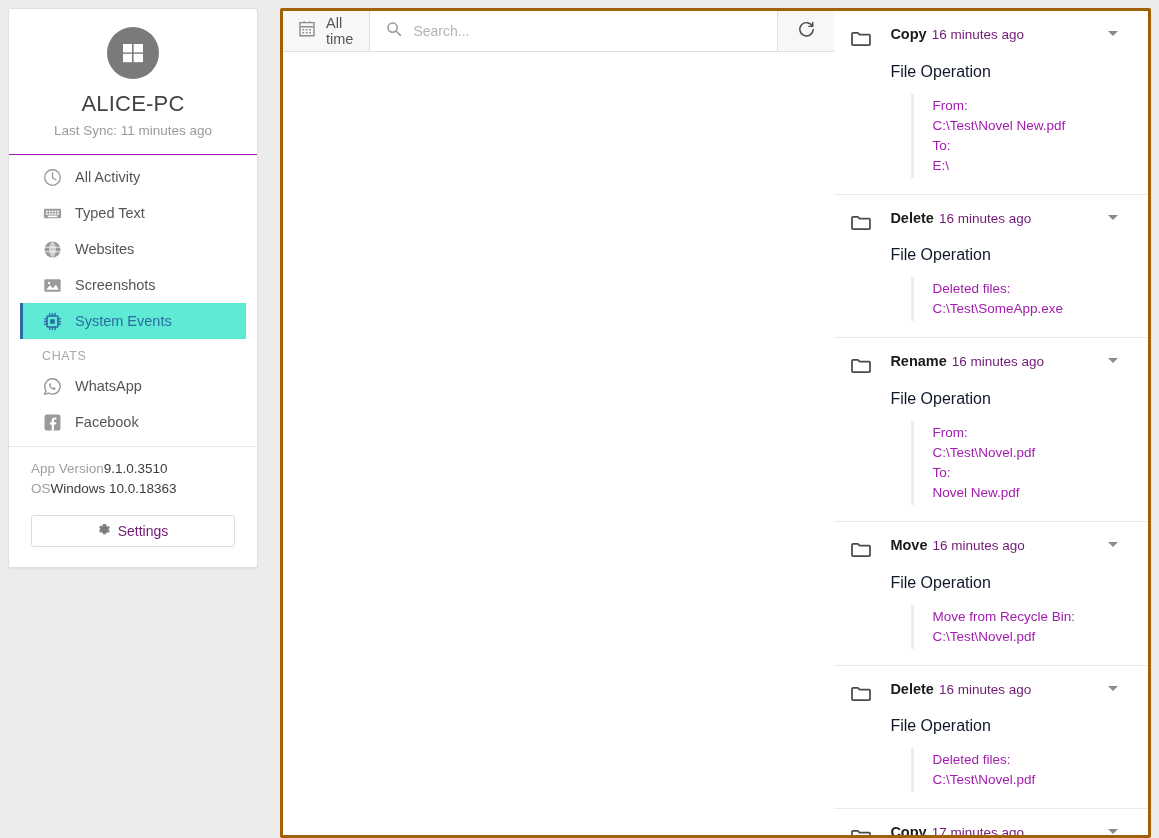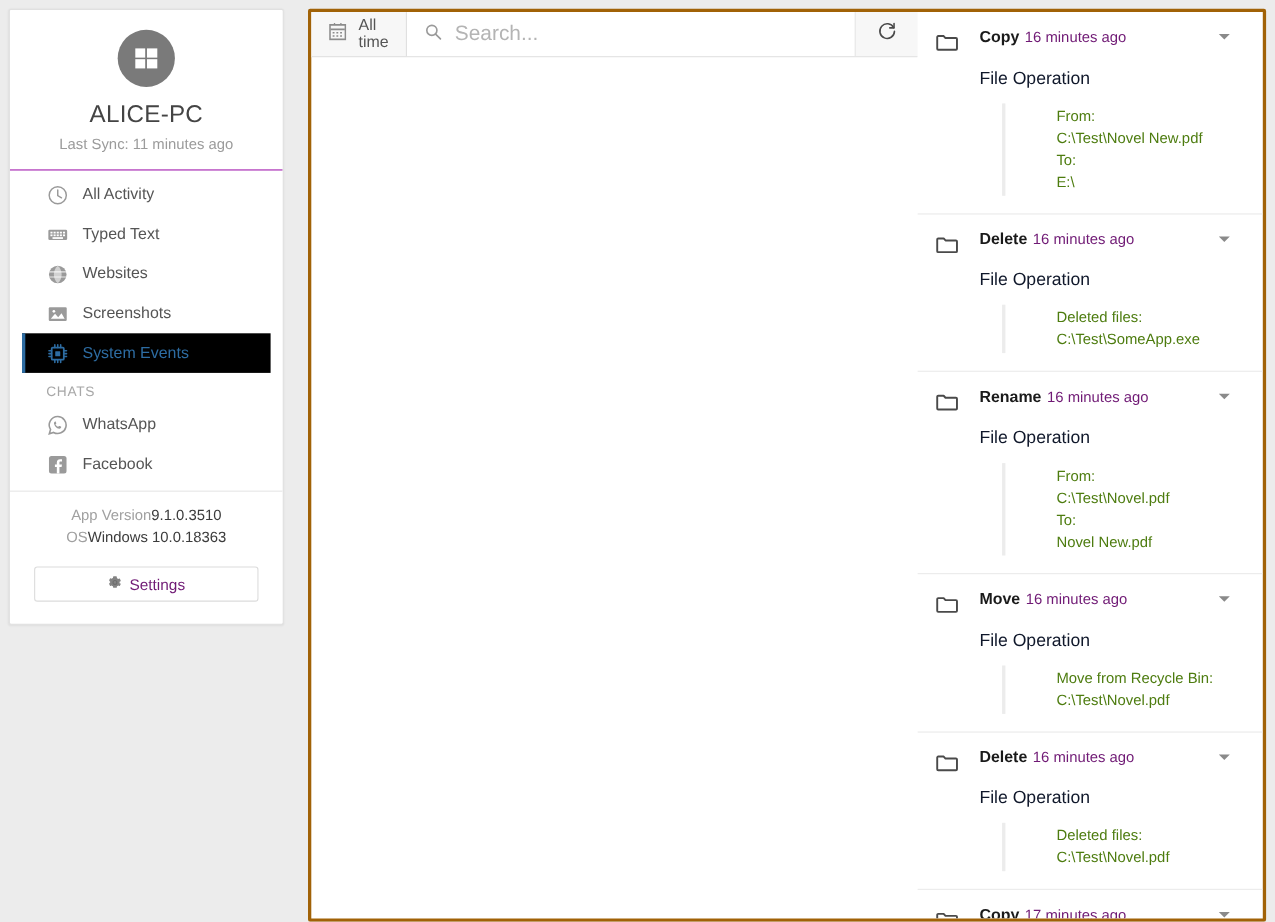--- a/index.html
+++ b/index.html
@@ -30,28 +30,28 @@
   .device-sync { font-size: 13.5px; color: #9b9b9b; margin-top: 6px; }
 
   .nav { padding: 4px 11px 6px; border-bottom: 1px solid #e6e6e6; }
   .nav-item { display: flex; align-items: center; height: 36px;
     padding: 0 0 0 19px; cursor: pointer;
     border-left: 3px solid transparent; }
   .nav-item .ic { width: 21px; height: 21px; flex: 0 0 21px;
     margin-right: 12px; display: flex; align-items: center;
     justify-content: center; color: #9a9a9a; }
   .nav-item .lbl { font-size: 14.5px; color: #555; }
-  .nav-item.active { background: #000000; border-left-color: #2d6ca2; }
+  .nav-item.active { background: #5eead4; border-left-color: #2d6ca2; }
   .nav-item.active .lbl { color: #2d6ca2; }
   .nav-item.active .ic { color: #2d6ca2; }
   .nav-section { font-size: 12.5px; color: #a8a8a8; letter-spacing: .6px;
     padding: 10px 0 5px 22px; }
 
   .meta { padding: 14px 22px 4px; }
-  .meta-row { display: flex; justify-content: center;
+  .meta-row { display: flex; justify-content: flex-start;
     align-items: baseline; font-size: 13.5px; margin-bottom: 5px; }
   .meta-k { color: #a0a0a0; }
   .meta-v { color: #3c3c3c; }
   .settings-wrap { padding: 10px 22px 20px; }
   .settings-btn { width: 100%; height: 32px; background: #fff;
     border: 1px solid #dcdcdc; border-radius: 3px; cursor: pointer;
     display: flex; align-items: center; justify-content: center;
     gap: 7px; font-size: 14px; color: #701a75;
     font-family: "Liberation Sans", sans-serif; }
 
@@ -64,41 +64,41 @@
 
   .toolbar { display: flex; height: 41px; flex: 0 0 41px;
     background: #f7f7f7; border-bottom: 1px solid #e0e0e0; }
   .tb-date { flex: 1 1 auto; display: flex; align-items: center;
     gap: 11px; padding: 0 16px; border-right: 1px solid #e0e0e0;
     cursor: pointer; min-width: 0; }
   .tb-date .lbl { font-size: 14.5px; color: #555; }
   .tb-search { flex: 0 0 408px; display: flex; align-items: center;
     gap: 11px; padding: 0 16px; background: #fff;
     border-right: 1px solid #e0e0e0; }
-  .tb-search input { border: 0; outline: 0; font-size: 19px;
+  .tb-search input { border: 0; outline: 0; font-size: 14px;
     color: #555; width: 100%; background: transparent;
     font-family: "Liberation Sans", sans-serif; }
   .tb-search input::placeholder { color: #b4b4b4; }
   .tb-refresh { flex: 0 0 56px; display: flex; align-items: center;
     justify-content: center; cursor: pointer; background: #f7f7f7; }
 
   .events { flex: 1; overflow: hidden; }
   .event { display: flex; padding: 14px 16px 16px 16px;
     border-bottom: 1px solid #eaeaea; position: relative; }
   .ev-folder { flex: 0 0 40px; padding-top: 3px; color: #4a4a4a; }
   .ev-body { flex: 1; min-width: 0; }
   .ev-title { font-size: 14.5px; color: #1a1a1a; font-weight: 700;
     line-height: 1.35; }
   .ev-title .time { font-weight: 400; color: #701a75; margin-left: 5px;
     font-size: 13.5px; }
   .ev-sub { font-size: 16px; color: #0f172a; line-height: 1.45;
     margin-top: 15px; }
   .ev-detail { margin-top: 11px; margin-left: 21px;
     border-left: 3px solid #ececec; padding: 2px 0 2px 18px; }
-  .ev-detail div { font-size: 13.5px; color: #4d7c0f; line-height: 1.48; margin-left: 28px; }
+  .ev-detail div { font-size: 13.5px; color: #a21caf; line-height: 1.48; }
   .ev-caret { position: absolute; right: 30px; top: 20px;
     width: 0; height: 0; border-left: 5px solid transparent;
     border-right: 5px solid transparent; border-top: 5px solid #8a8a8a;
     cursor: pointer; }
 </style>
 </head>
 <body>
 
 <div class="app">
 

